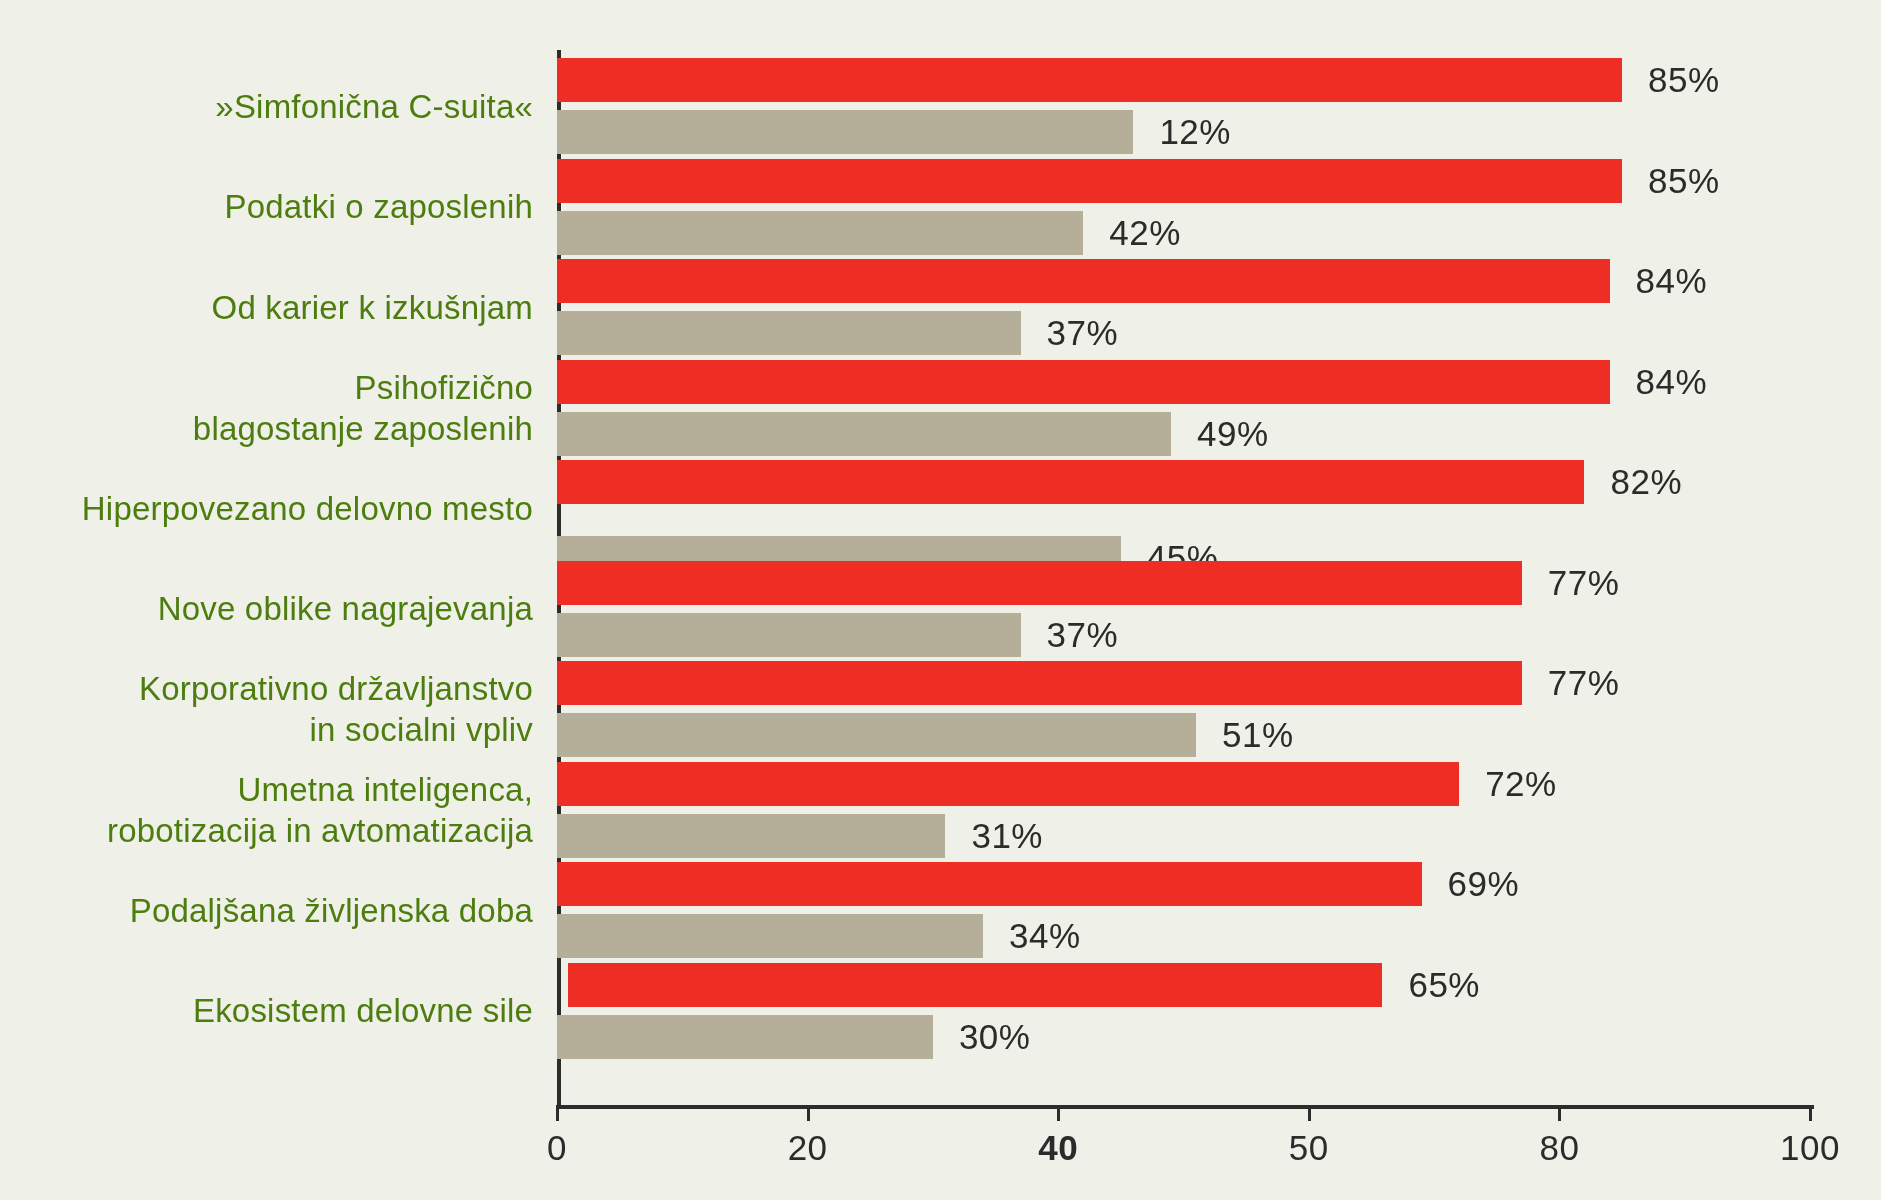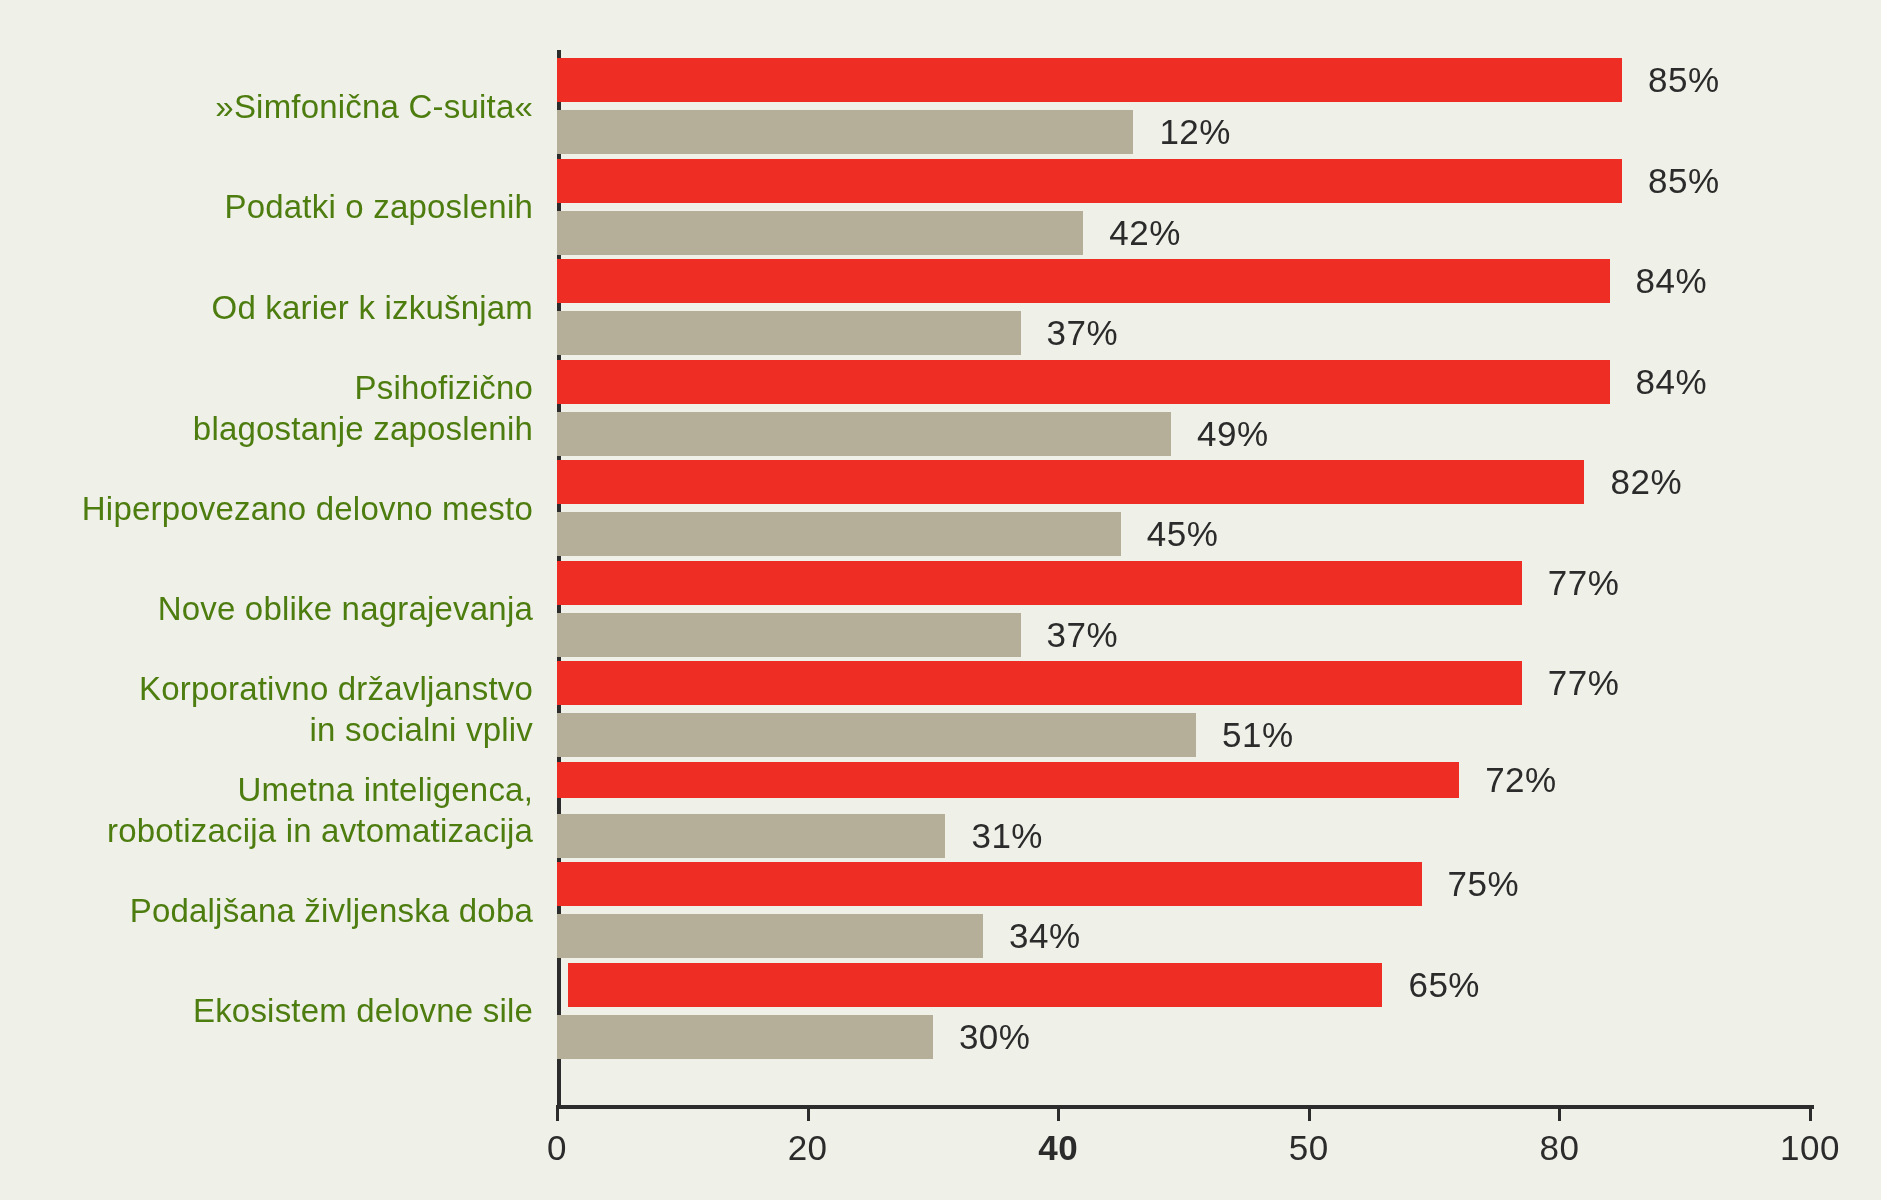--- a/index.html
+++ b/index.html
@@ -165,51 +165,51 @@
         <div class="bar-value" style="left: 1078.52px;">84%</div>
       </div>
       <div class="bar-row" style="top: 411.5px; left: 557px; width: 1253px; height: 44px;">
         <div class="bar series-1" style="width: 613.97px; background: rgb(181, 174, 153);"></div>
         <div class="bar-value" style="left: 639.97px;">49%</div>
       </div>
       <div class="bar-row" style="top: 460px; left: 557px; width: 1253px; height: 44px;">
         <div class="bar series-0" style="width: 1027.46px; background: rgb(238, 45, 36);"></div>
         <div class="bar-value" style="left: 1053.46px;">82%</div>
       </div>
-      <div class="bar-row" style="top: 512px; left: 557px; width: 1253px; height: 44px; padding-left: 21px;">
+      <div class="bar-row" style="top: 536px; left: 557px; width: 1253px; height: 44px; padding-left: 21px;">
         <div class="bar series-1" style="width: 563.85px; background: rgb(181, 174, 153);"></div>
         <div class="bar-value" style="left: 589.85px;">45%</div>
       </div>
       <div class="bar-row" style="top: 560.5px; left: 557px; width: 1253px; height: 44px;">
         <div class="bar series-0" style="width: 964.81px; background: rgb(238, 45, 36);"></div>
         <div class="bar-value" style="left: 990.81px;">77%</div>
       </div>
       <div class="bar-row" style="top: 612.5px; left: 557px; width: 1253px; height: 44px;">
         <div class="bar series-1" style="width: 463.61px; background: rgb(181, 174, 153);"></div>
         <div class="bar-value" style="left: 489.61px;">37%</div>
       </div>
       <div class="bar-row" style="top: 661px; left: 557px; width: 1253px; height: 44px;">
         <div class="bar series-0" style="width: 964.81px; background: rgb(238, 45, 36);"></div>
         <div class="bar-value" style="left: 990.81px;">77%</div>
       </div>
       <div class="bar-row" style="top: 713px; left: 557px; width: 1253px; height: 44px;">
         <div class="bar series-1" style="width: 639.03px; background: rgb(181, 174, 153);"></div>
         <div class="bar-value" style="left: 665.03px;">51%</div>
       </div>
-      <div class="bar-row" style="top: 761.5px; left: 557px; width: 1253px; height: 36px;">
+      <div class="bar-row" style="top: 761.5px; left: 557px; width: 1253px; height: 44px;">
         <div class="bar series-0" style="width: 902.16px; background: rgb(238, 45, 36);"></div>
         <div class="bar-value" style="left: 928.16px;">72%</div>
       </div>
       <div class="bar-row" style="top: 813.5px; left: 557px; width: 1253px; height: 44px;">
         <div class="bar series-1" style="width: 388.43px; background: rgb(181, 174, 153);"></div>
         <div class="bar-value" style="left: 414.43px;">31%</div>
       </div>
       <div class="bar-row" style="top: 862px; left: 557px; width: 1253px; height: 44px;">
         <div class="bar series-0" style="width: 864.57px; background: rgb(238, 45, 36);"></div>
-        <div class="bar-value" style="left: 890.57px;">75%</div>
+        <div class="bar-value" style="left: 890.57px;">69%</div>
       </div>
       <div class="bar-row" style="top: 914px; left: 557px; width: 1253px; height: 44px;">
         <div class="bar series-1" style="width: 426.02px; background: rgb(181, 174, 153);"></div>
         <div class="bar-value" style="left: 452.02px;">34%</div>
       </div>
       <div class="bar-row" style="top: 962.5px; left: 568px; width: 1253px; height: 44px;">
         <div class="bar series-0" style="width: 814.45px; background: rgb(238, 45, 36);"></div>
         <div class="bar-value" style="left: 840.45px;">65%</div>
       </div>
       <div class="bar-row" style="top: 1014.5px; left: 557px; width: 1253px; height: 44px;">

